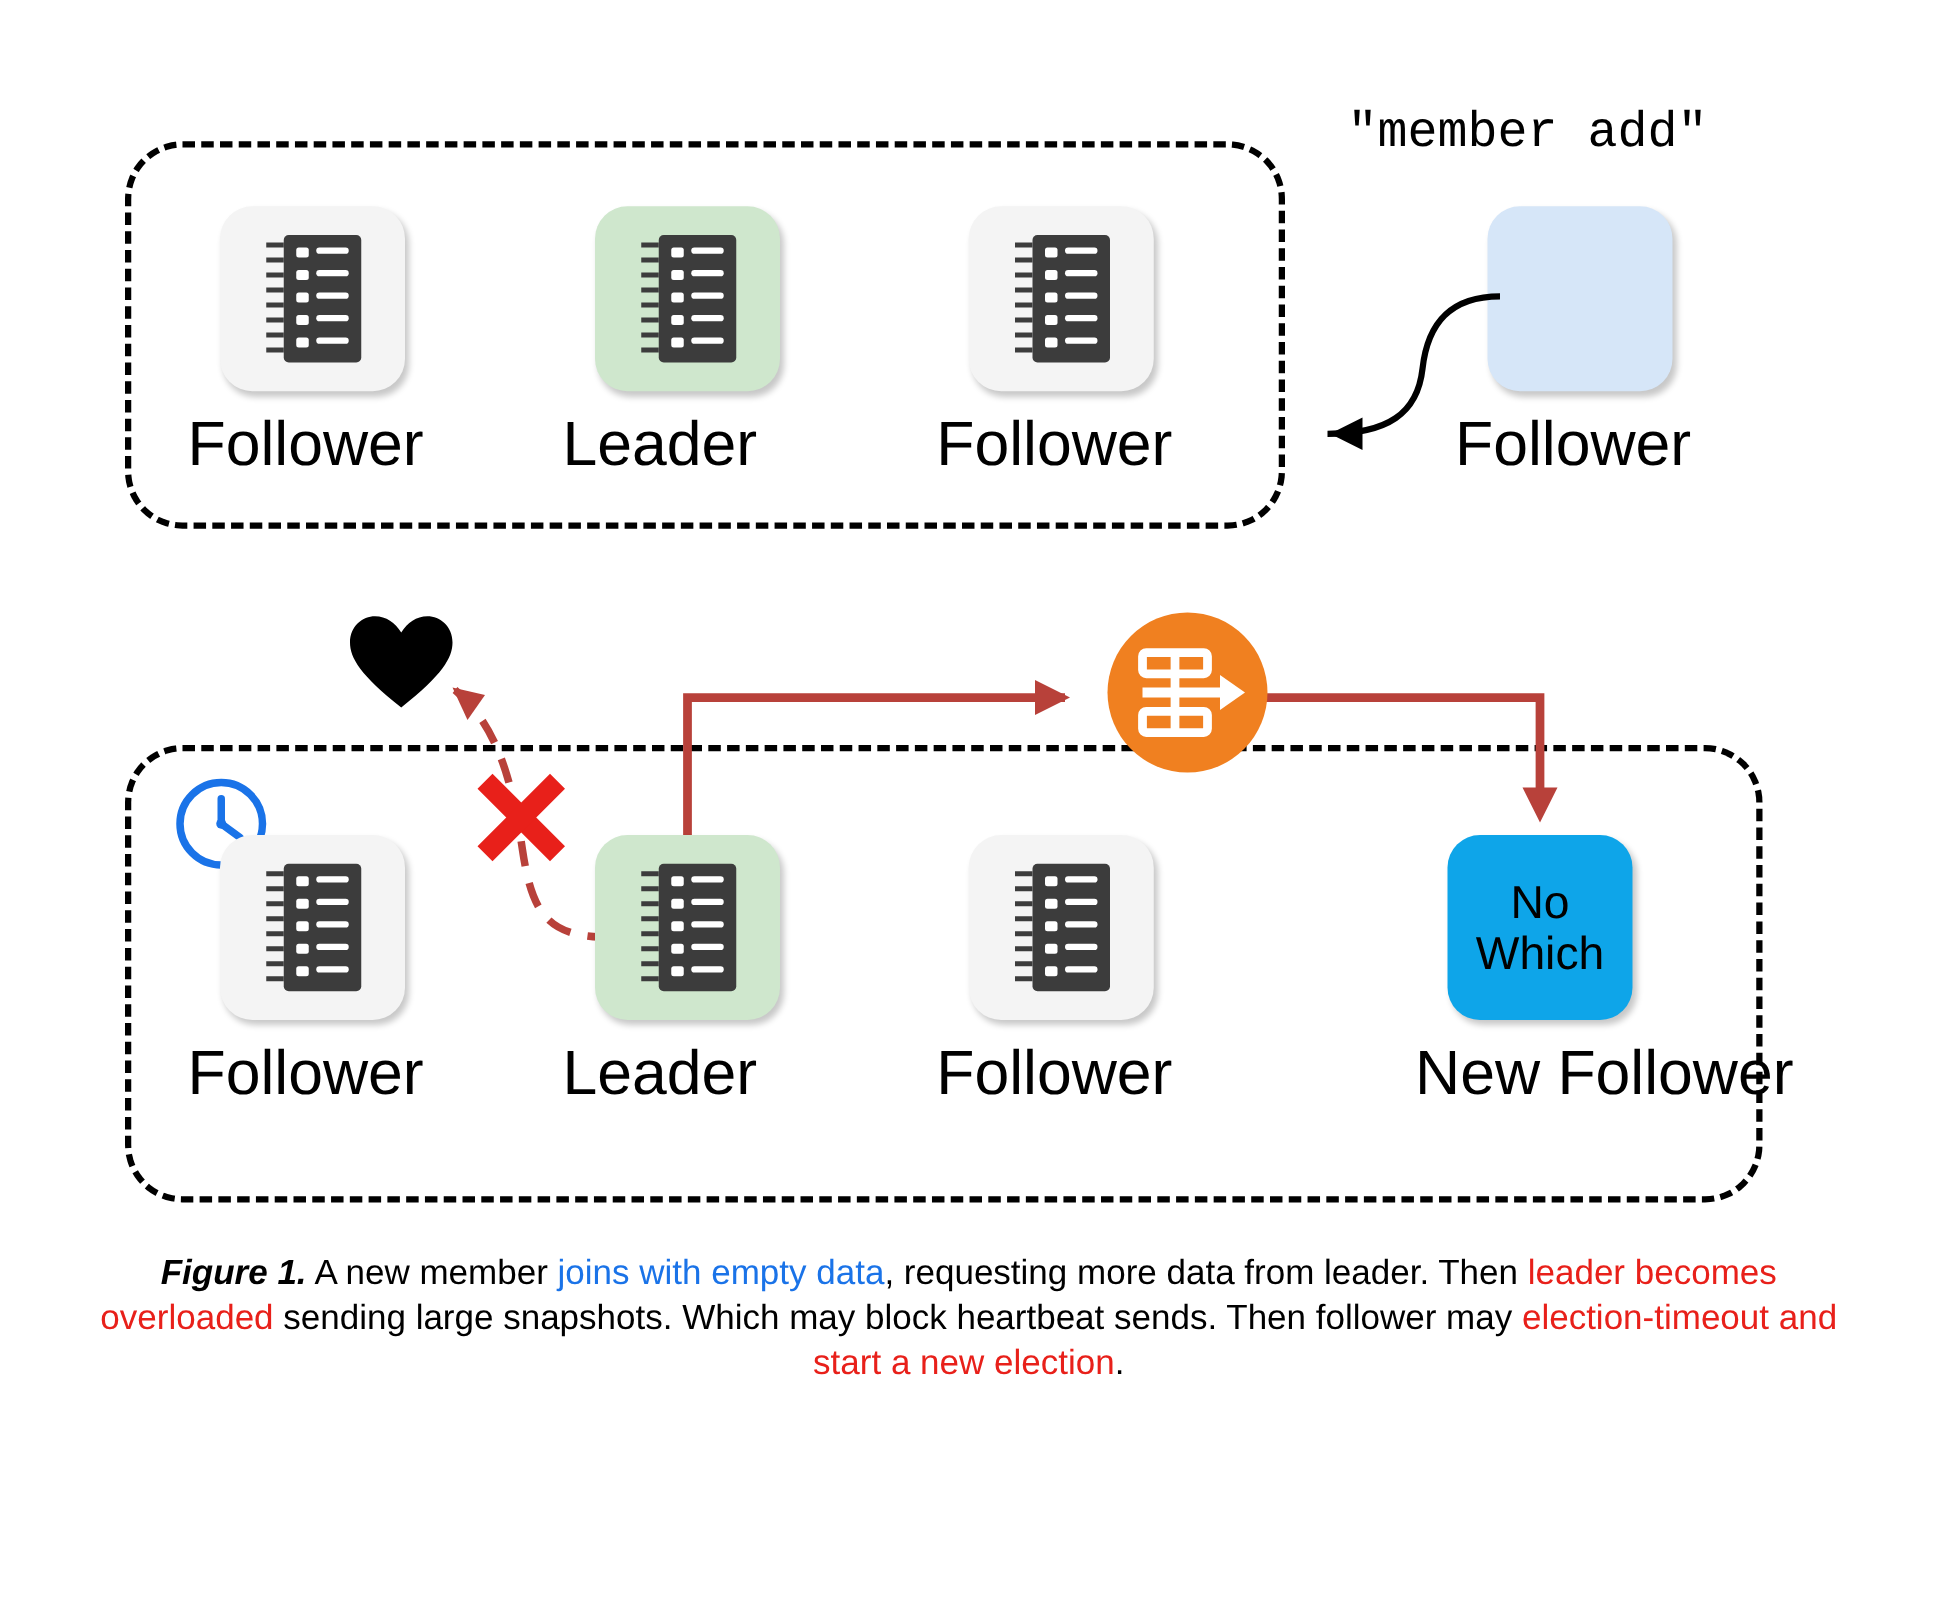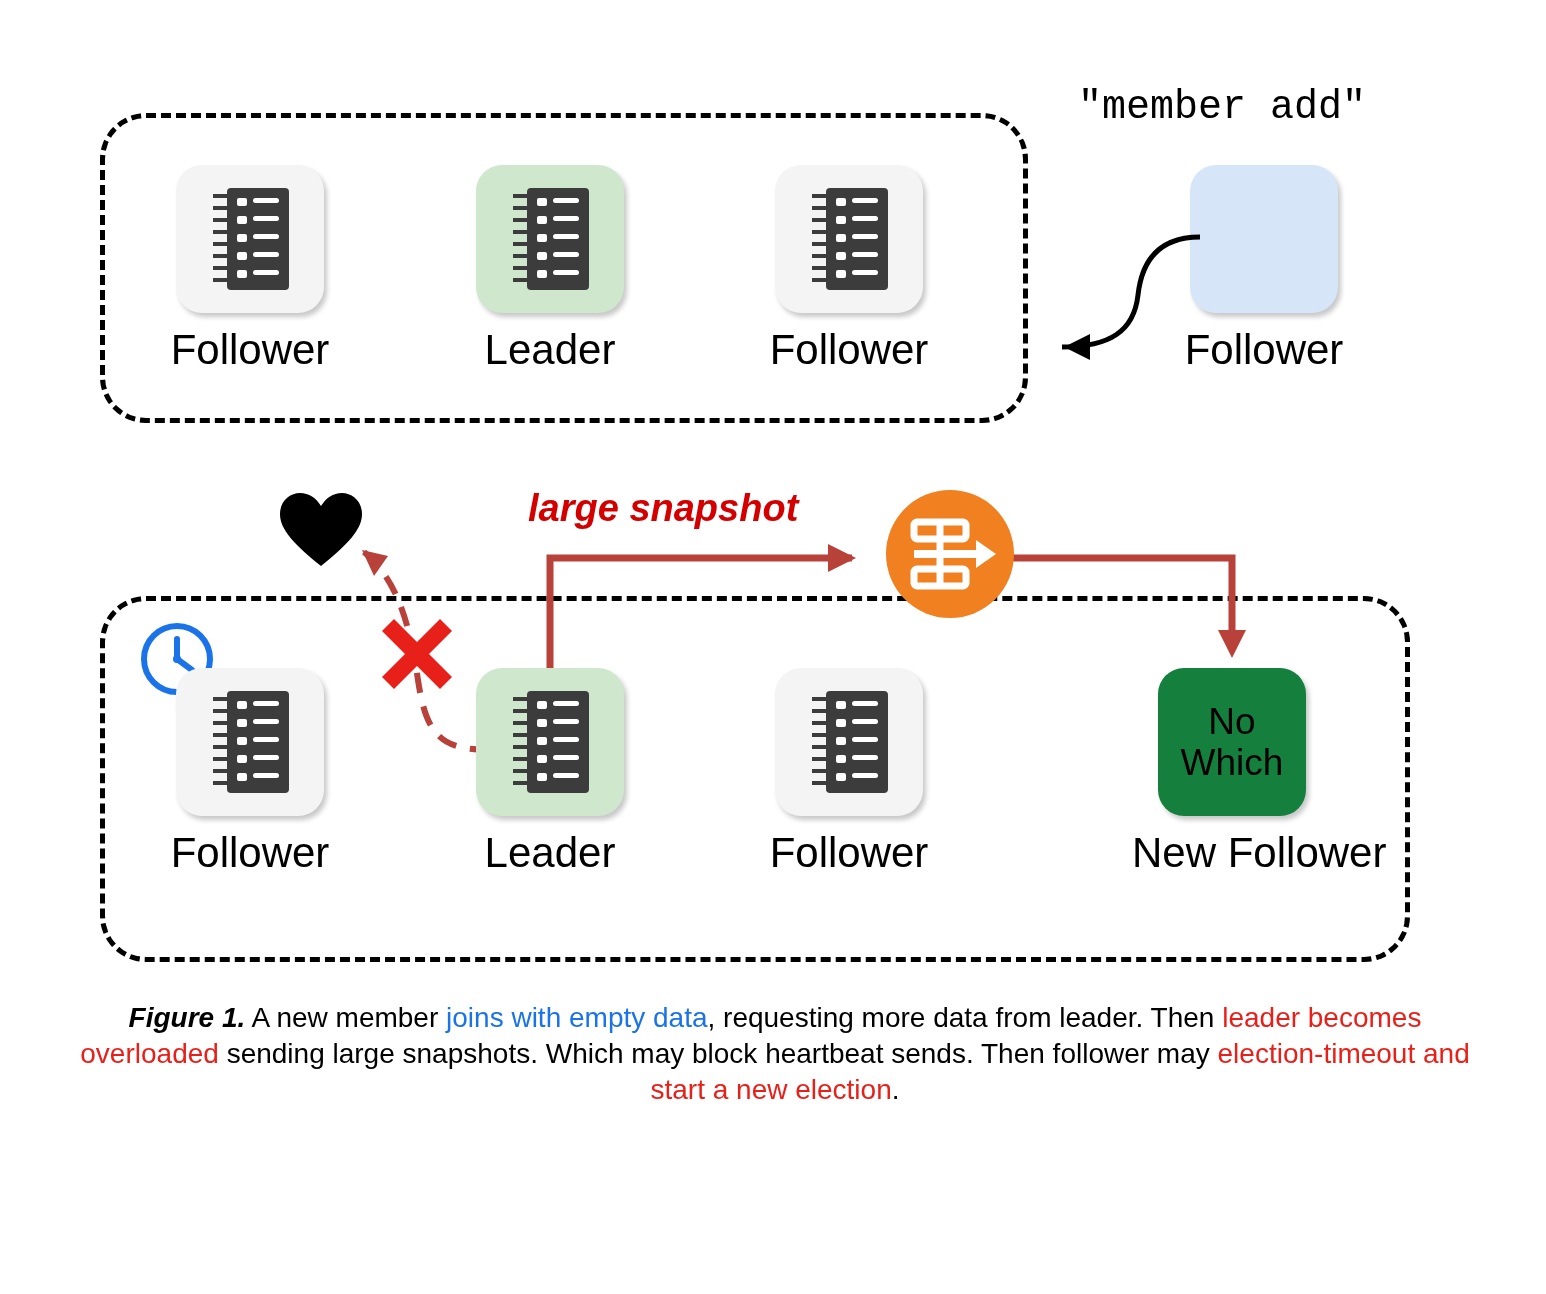--- a/index.html
+++ b/index.html
@@ -44,32 +44,32 @@
     box-shadow: 3px 4px 5px rgba(0,0,0,0.22);
     display: flex;
     align-items: center;
     justify-content: center;
     box-sizing: border-box;
   }
   .tile-gray   { background: #f4f4f4; }
   .tile-green  { background: #cfe7cd; }
   .tile-blue   { background: #d6e6f8; }
   .tile-nodata {
-    background: #15803d;
+    background: #0ea5e9;
     font-size: 37px;
     line-height: 1.12;
     text-align: center;
     color: #000;
     flex-direction: column;
   }
   .node-label {
     width: 200px;
     margin-left: -26px;
-    text-align: center;
-    font-size: 42px;
+    text-align: left;
+    font-size: 50px;
     margin-top: 13px;
     white-space: nowrap;
   }
   .node-label b { font-weight: normal; }
 
   
   .server-svg { display: block; }
 
   
   #member-add {
@@ -235,21 +235,20 @@
     </g>
   </svg>
 
   <svg class="abs" style="left:138px; top:620px;" width="78" height="78" viewBox="0 0 78 78">
     <circle cx="39" cy="39" r="33" fill="#ffffff" stroke="#1a73e8" stroke-width="6"></circle>
     <line x1="39" y1="39" x2="39" y2="19" stroke="#1a73e8" stroke-width="6" stroke-linecap="round"></line>
     <line x1="39" y1="39" x2="54" y2="50" stroke="#1a73e8" stroke-width="6" stroke-linecap="round"></line>
     <circle cx="39" cy="39" r="4" fill="#1a73e8"></circle>
   </svg>
 
-  <div id="snapshot-label" class="abs">large snapshot</div>
 
   <svg class="abs" style="left:540px; top:540px;" width="360" height="160">
     <path d="M 10 150 L 10 18 L 312 18" fill="none" stroke="#b8413a" stroke-width="7"></path>
     <path d="M 316 18 L 288 4 L 288 32 Z" fill="#b8413a"></path>
   </svg>
 
   <svg class="abs" style="left:1000px; top:540px;" width="300" height="160">
     <path d="M 10 18 L 232 18 L 232 110" fill="none" stroke="#b8413a" stroke-width="7"></path>
     <path d="M 232 118 L 218 90 L 246 90 Z" fill="#b8413a"></path>
   </svg>

